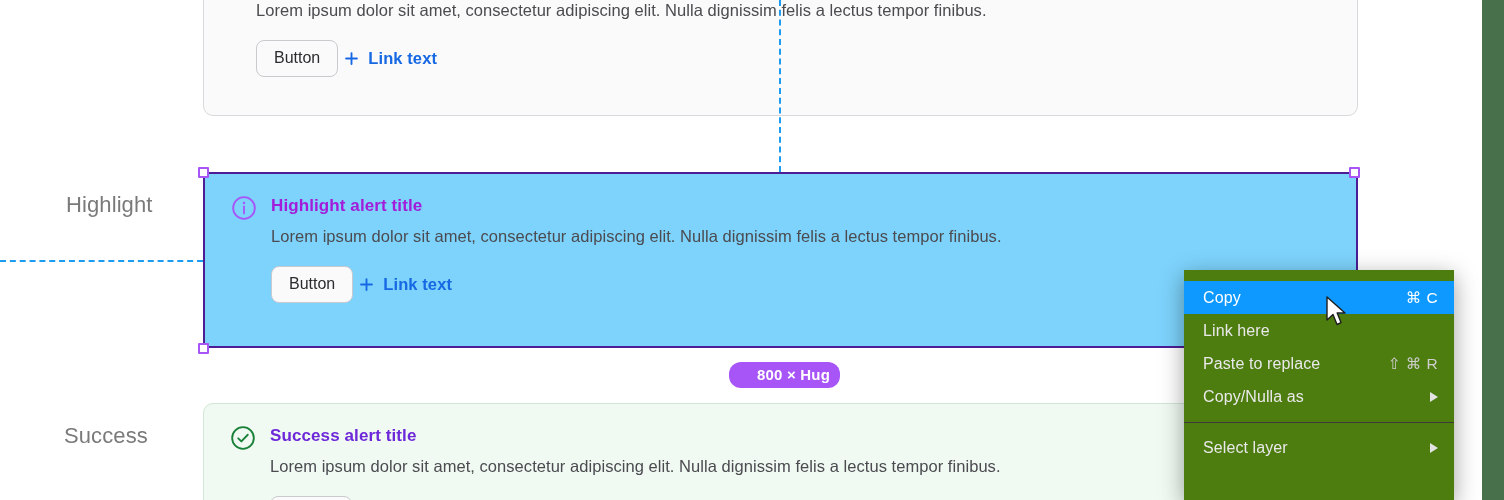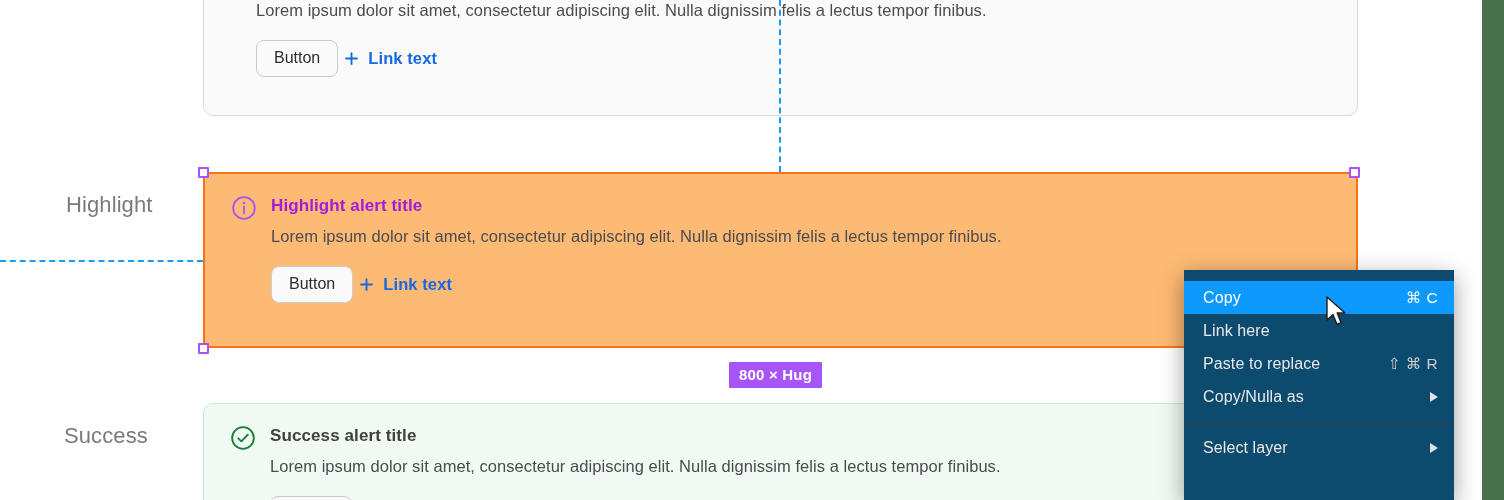--- a/index.html
+++ b/index.html
@@ -76,68 +76,68 @@
     border:1px solid #d9d9dd;
     height:208px;
     border-radius:10px;
     padding-top:0;
   }
   #alert-top .inner { padding:92px 26px 22px 26px; }
 
   
   #alert-highlight {
     left:203px; top:172px; width:1155px; height:176px;
-    background:#fdba74;
-    border:2px solid #f97316;
+    background:#7dd3fc;
+    border:2px solid #4c1d95;
     border-radius:0;
   }
   #alert-highlight .alert-title { color:#a21cd9; }
 
   
   #alert-success {
     left:203px; top:403px; width:1155px; height:170px;
     background:#f0faf2;
     border:1px solid #cfe8d6;
     border-radius:10px;
   }
-  #alert-success .alert-title { color:#404040; }
+  #alert-success .alert-title { color:#6d28d9; }
 
   
   .handle {
     position:absolute; width:11px; height:11px;
     background:#ffffff; border:2px solid #a855f7;
     border-radius:1px;
   }
 
   
   .dim-badge {
     position:absolute;
     left:729px; top:362px;
     background:#a855f7; color:#ffffff;
     font-size:15px; font-weight:bold;
-    padding:4px 10px 5px 10px;
-    border-radius:1px;
+    padding:4px 10px 5px 28px;
+    border-radius:12px;
     letter-spacing:.2px;
     white-space:nowrap;
   }
 
   
   .guide-v {
     position:absolute; left:779px; top:0; width:0; height:172px;
     border-left:2px dashed #1c9cf0;
   }
   .guide-h {
     position:absolute; left:0; top:260px; width:203px; height:0;
     border-top:2px dashed #1c9cf0;
   }
 
   
   #context-menu {
     position:absolute; left:1184px; top:270px; width:270px; height:230px;
-    background:#0c4a6e;
+    background:#4d7c0f;
     padding-top:11px;
     box-shadow:0 6px 22px rgba(0,0,0,.38);
     overflow:hidden;
   }
   .menu-item {
     position:relative;
     display:flex; align-items:center;
     height:33px;
     padding:0 16px 0 19px;
     color:#e9e9e9;

